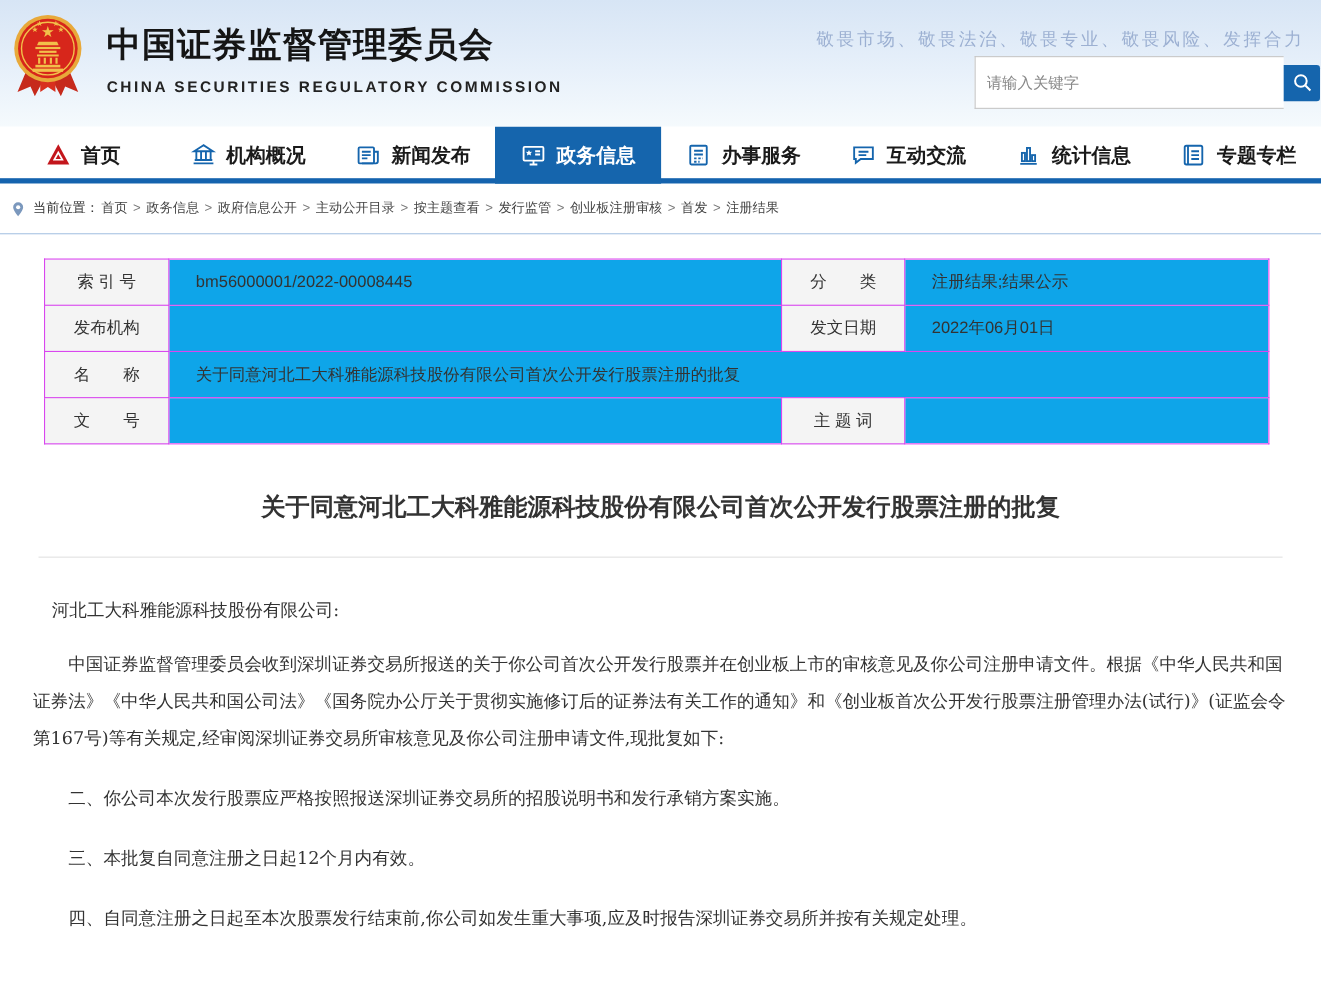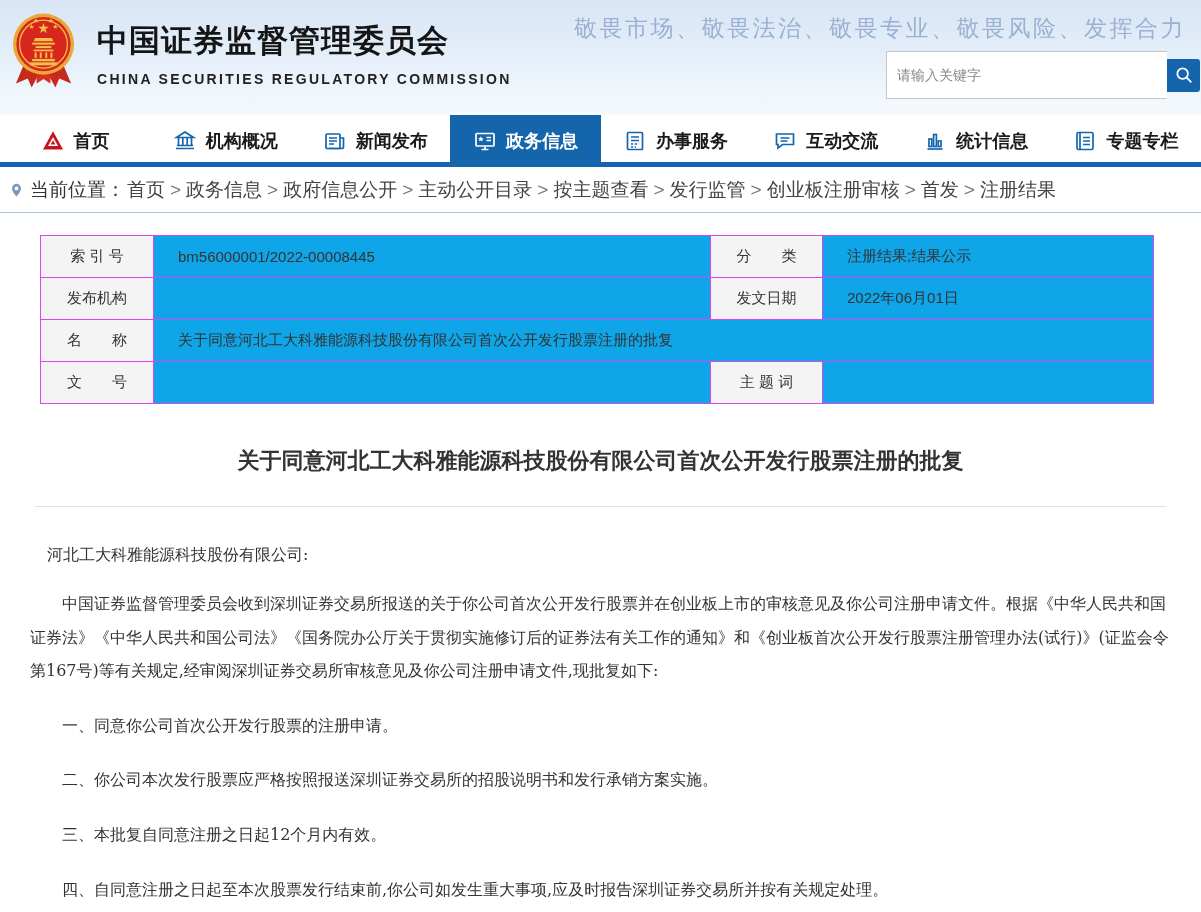--- a/index.html
+++ b/index.html
@@ -6,42 +6,42 @@
   html,body { width:1201px; height:912px; overflow:hidden; background:#fff;
     font-family:"Liberation Sans","DejaVu Sans",sans-serif; }
 
   
   .site-header { position:relative; height:115px;
     background:linear-gradient(180deg,#d7e5f5 0%,#e7f0fa 55%,#f5fafd 100%); }
   .brand { position:absolute; left:10px; top:10px; display:flex; align-items:center; gap:20px; cursor:pointer; }
   .emblem { width:67px; height:86px; display:block; }
   .brand-cn { font-size:31px; font-weight:bold; color:#151515; letter-spacing:1px; }
   .brand-en { font-size:14px; letter-spacing:2.3px; color:#222; margin-top:9px; font-weight:bold; }
-  .slogan { position:absolute; top:13px; right:15px; font-family:"DejaVu Serif","Liberation Serif",serif;
-    font-size:23px; color:#9cb0d2; letter-spacing:2.5px; }
+  .slogan { position:absolute; top:26px; right:15px; font-family:"DejaVu Serif","Liberation Serif",serif;
+    font-size:16px; color:#9cb0d2; letter-spacing:2.5px; }
   .search-bar { position:absolute; top:51px; right:1px; display:flex; align-items:center; }
   .search-input { width:281px; height:48px; border:1px solid #c6c6c6; border-right:none;
     padding:0 10px; font-size:14px; color:#333; background:#fff; outline:none; }
   .search-input::placeholder { color:#888; }
   .search-btn { width:33px; height:33px; background:#1565ad; border:none; cursor:pointer;
     border-radius:0 3px 3px 0; display:flex; align-items:center; justify-content:center; }
 
   
   .main-nav { height:52px; background:#fff; border-bottom:5px solid #1463ae; }
   #nav-list { display:flex; height:52px; list-style:none; }
   .nav-item { flex:1; display:flex; align-items:center; justify-content:center; gap:9px;
     font-size:18px; font-weight:bold; color:#1a1a1a; cursor:pointer; white-space:nowrap; }
   .nav-item .nav-icon { color:#1565ad; display:flex; }
   .nav-item .nav-icon svg { width:24px; height:24px; display:block; }
   .nav-item.active { background:#1565ad; color:#fff; }
   .nav-item.active .nav-icon { color:#fff; }
 
   
   .breadcrumb-bar { height:46px; display:flex; align-items:center; padding:0 10px;
-    border-bottom:1px solid #a9c4e3; background:#fff; font-size:19px; color:#444; }
+    border-bottom:1px solid #a9c4e3; background:#fff; font-size:12px; color:#444; }
   .pin { width:13px; height:16px; display:block; }
   .bc-label { margin:0 2px 0 7px; color:#333; }
   .bc-link { color:#444; cursor:pointer; }
   .bc-sep { color:#777; margin:0 5px; }
 
   
   .content { padding:0 30px; }
   .meta-table { border-collapse:collapse; table-layout:fixed; width:1113px;
     margin:22px 0 0 10px; font-size:15px; color:#333; }
   .meta-table td { border:1px solid #d946ef; height:42px; }
@@ -234,21 +234,20 @@
     </tbody>
       </table>
 
     <h1 class="doc-title">关于同意河北工大科雅能源科技股份有限公司首次公开发行股票注册的批复</h1>
     <hr class="doc-divider">
 
     <div class="doc-body-text">
       <p class="salutation">河北工大科雅能源科技股份有限公司:</p>
       <div id="doc-paragraphs">
           <p class="para">中国证券监督管理委员会收到深圳证券交易所报送的关于你公司首次公开发行股票并在创业板上市的审核意见及你公司注册申请文件。根据《中华人民共和国证券法》《中华人民共和国公司法》《国务院办公厅关于贯彻实施修订后的证券法有关工作的通知》和《创业板首次公开发行股票注册管理办法(试行)》(证监会令第167号)等有关规定,经审阅深圳证券交易所审核意见及你公司注册申请文件,现批复如下:</p>
-          <p class="para">一、同意你公司首次公开发行股票的注册申请。</p>
           <p class="para">二、你公司本次发行股票应严格按照报送深圳证券交易所的招股说明书和发行承销方案实施。</p>
           <p class="para">三、本批复自同意注册之日起12个月内有效。</p>
           <p class="para">四、自同意注册之日起至本次股票发行结束前,你公司如发生重大事项,应及时报告深圳证券交易所并按有关规定处理。</p>
         </div>
     </div>
   </main>
 
 </div>
 
 </body></html>

